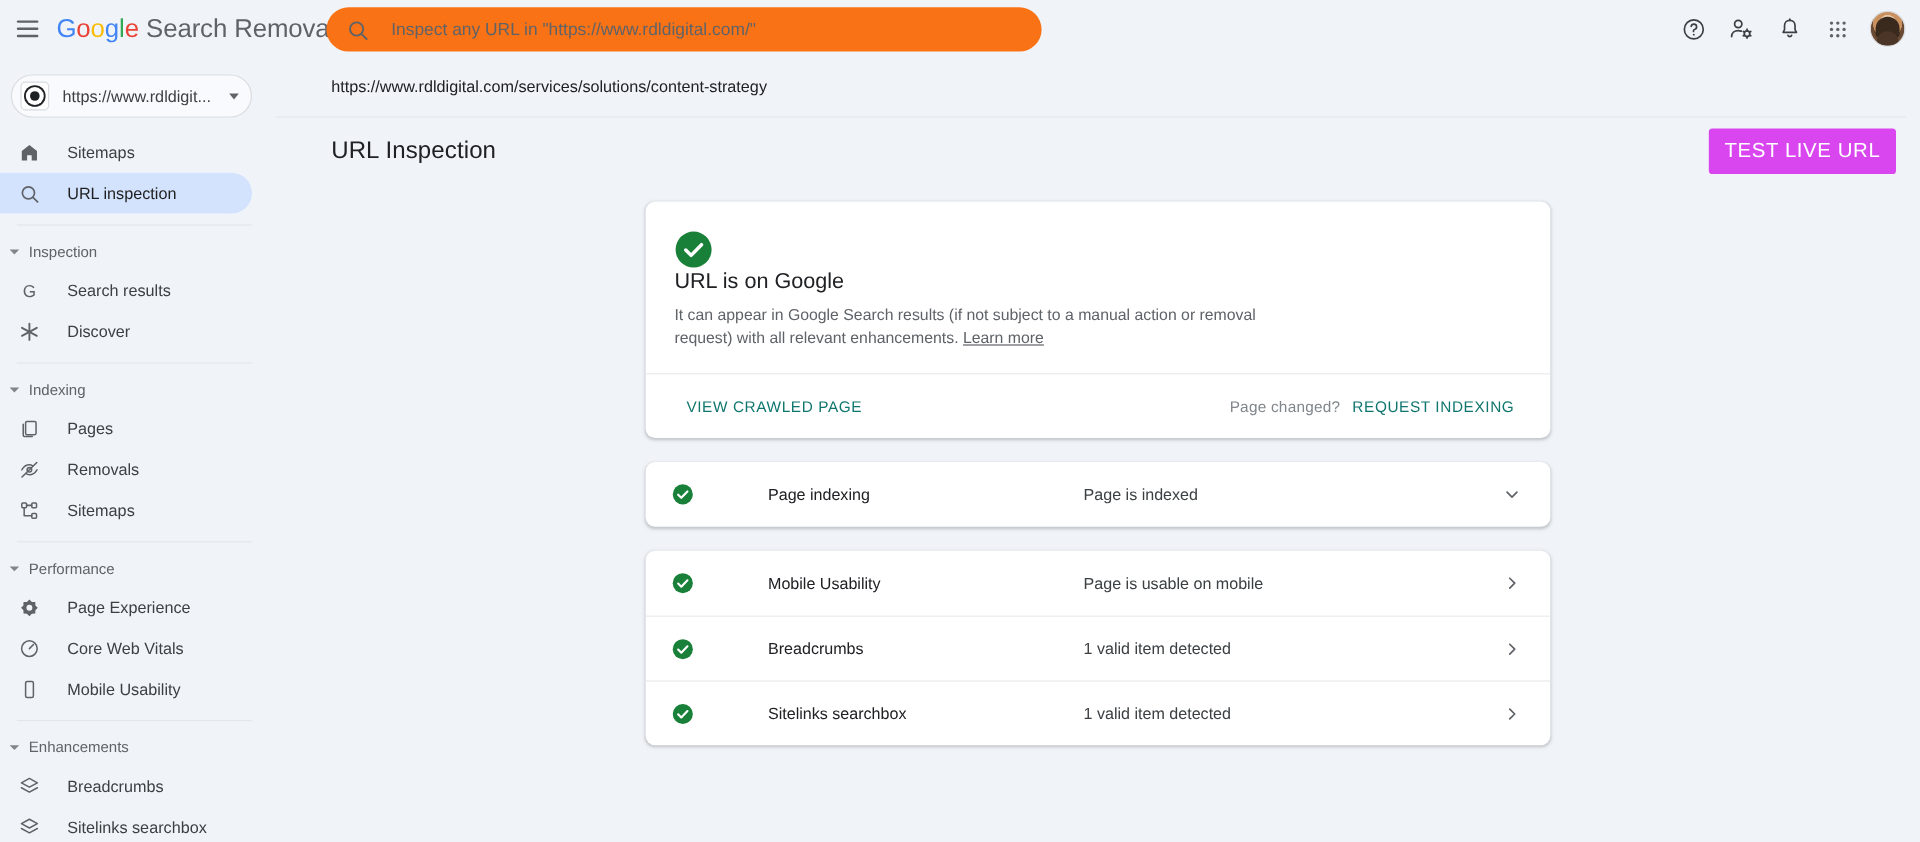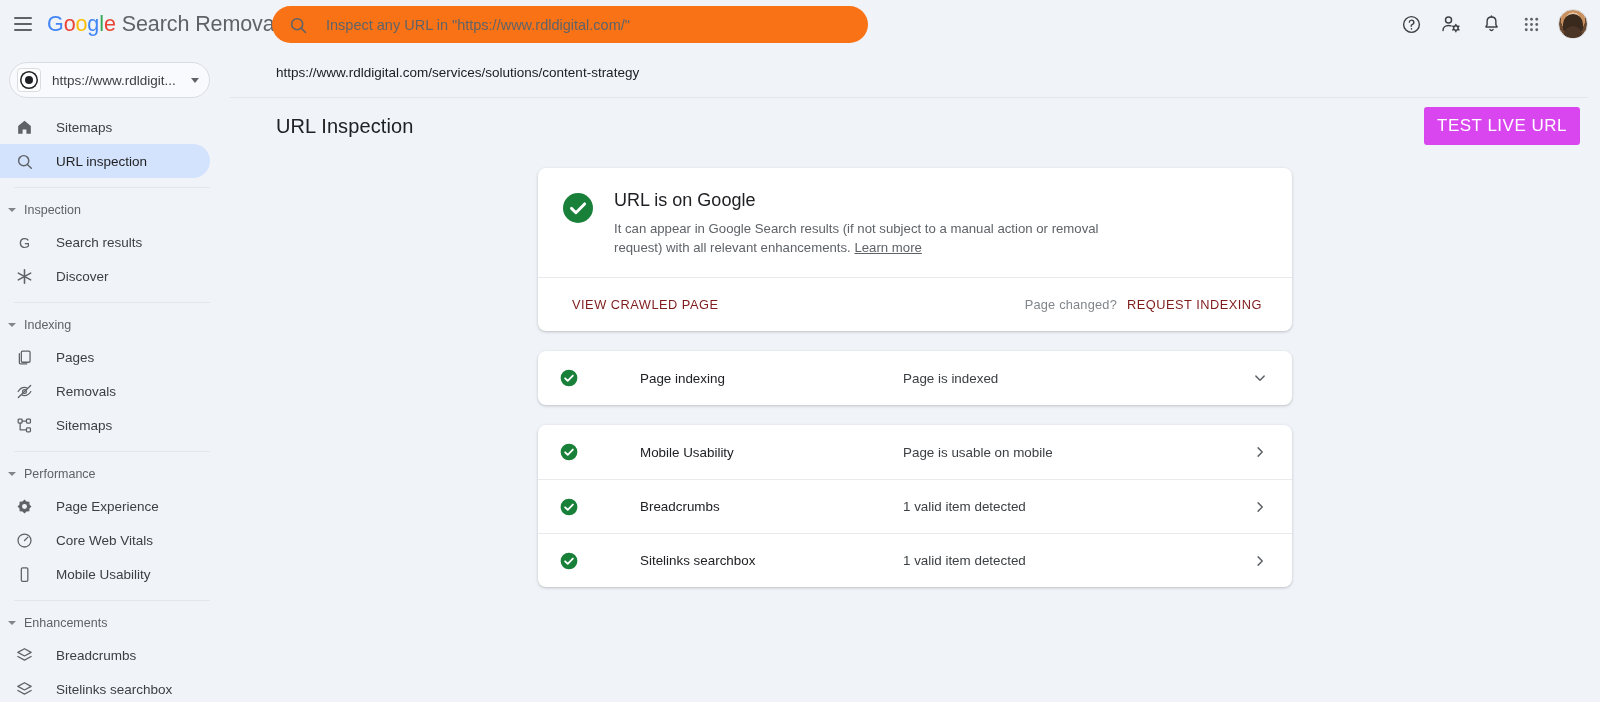--- a/index.html
+++ b/index.html
@@ -105,32 +105,32 @@
     font-family: inherit; font-size: 17px; letter-spacing: 0.5px; font-weight: 500;
     padding: 9px 13px; border-radius: 3px; cursor: pointer;
   }
 
   .content { padding-top: 14px; }
 
   .card {
     width: 754px; margin: 0 auto; background: #fff; border-radius: 8px;
     box-shadow: 0 1px 2px rgba(60,64,67,.18), 0 1px 3px 1px rgba(60,64,67,.08);
   }
-  .card-top { display: flex; padding: 22px 24px 20px 24px; }
+  .card-top { display: flex; padding: 22px 24px 20px 24px; flex-direction: column; }
   .bigcheck { width: 32px; height: 32px; flex: 0 0 32px; margin-right: 20px; margin-top: 2px; }
   .card-h { font-size: 18px; color: #202124; margin-bottom: 8px; }
   .card-p { font-size: 13.2px; color: #5f6368; line-height: 1.45; max-width: 520px; }
   .card-p a { color: #5f6368; text-decoration: underline; }
   .card-actions {
     border-top: 1px solid #e8eaed; height: 54px; display: flex; align-items: center;
     padding: 0 20px 0 24px;
   }
   .linkbtn {
     background: none; border: none; font-family: inherit; font-size: 12.8px;
-    letter-spacing: .5px; color: #7f1d1d; font-weight: 500; cursor: pointer; padding: 8px 10px;
+    letter-spacing: .5px; color: #0f766e; font-weight: 500; cursor: pointer; padding: 8px 10px;
   }
   .muted { margin-left: auto; font-size: 12.8px; color: #80868b; letter-spacing: .2px; }
 
   .rowcard {
     width: 754px; margin: 20px auto 0 auto; background: #fff; border-radius: 8px;
     box-shadow: 0 1px 2px rgba(60,64,67,.18), 0 1px 3px 1px rgba(60,64,67,.08);
     overflow: hidden;
   }
   .row { height: 54px; display: flex; align-items: center; padding: 0 22px 0 22px; cursor: pointer; gap: 48px; }
   .row + .row { border-top: 1px solid #e8eaed; }

